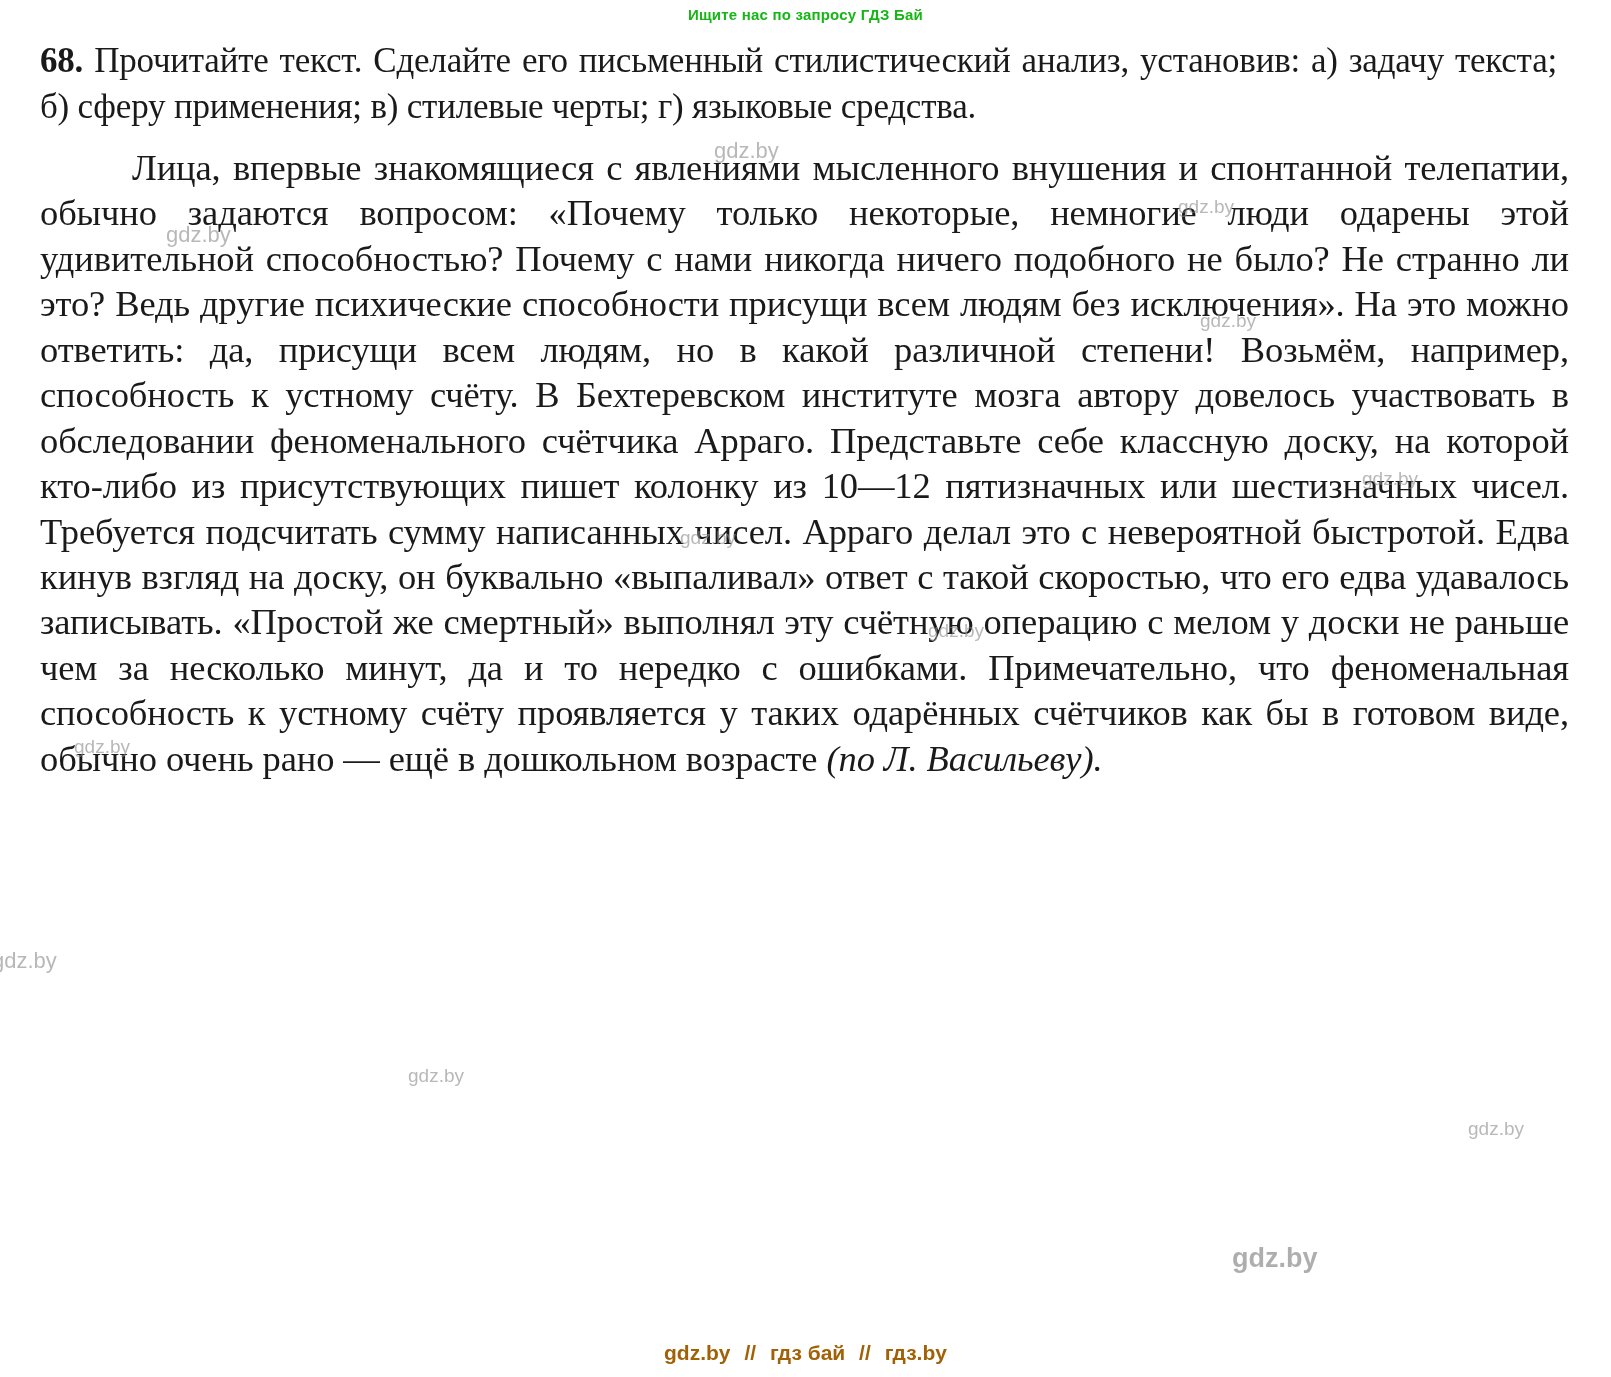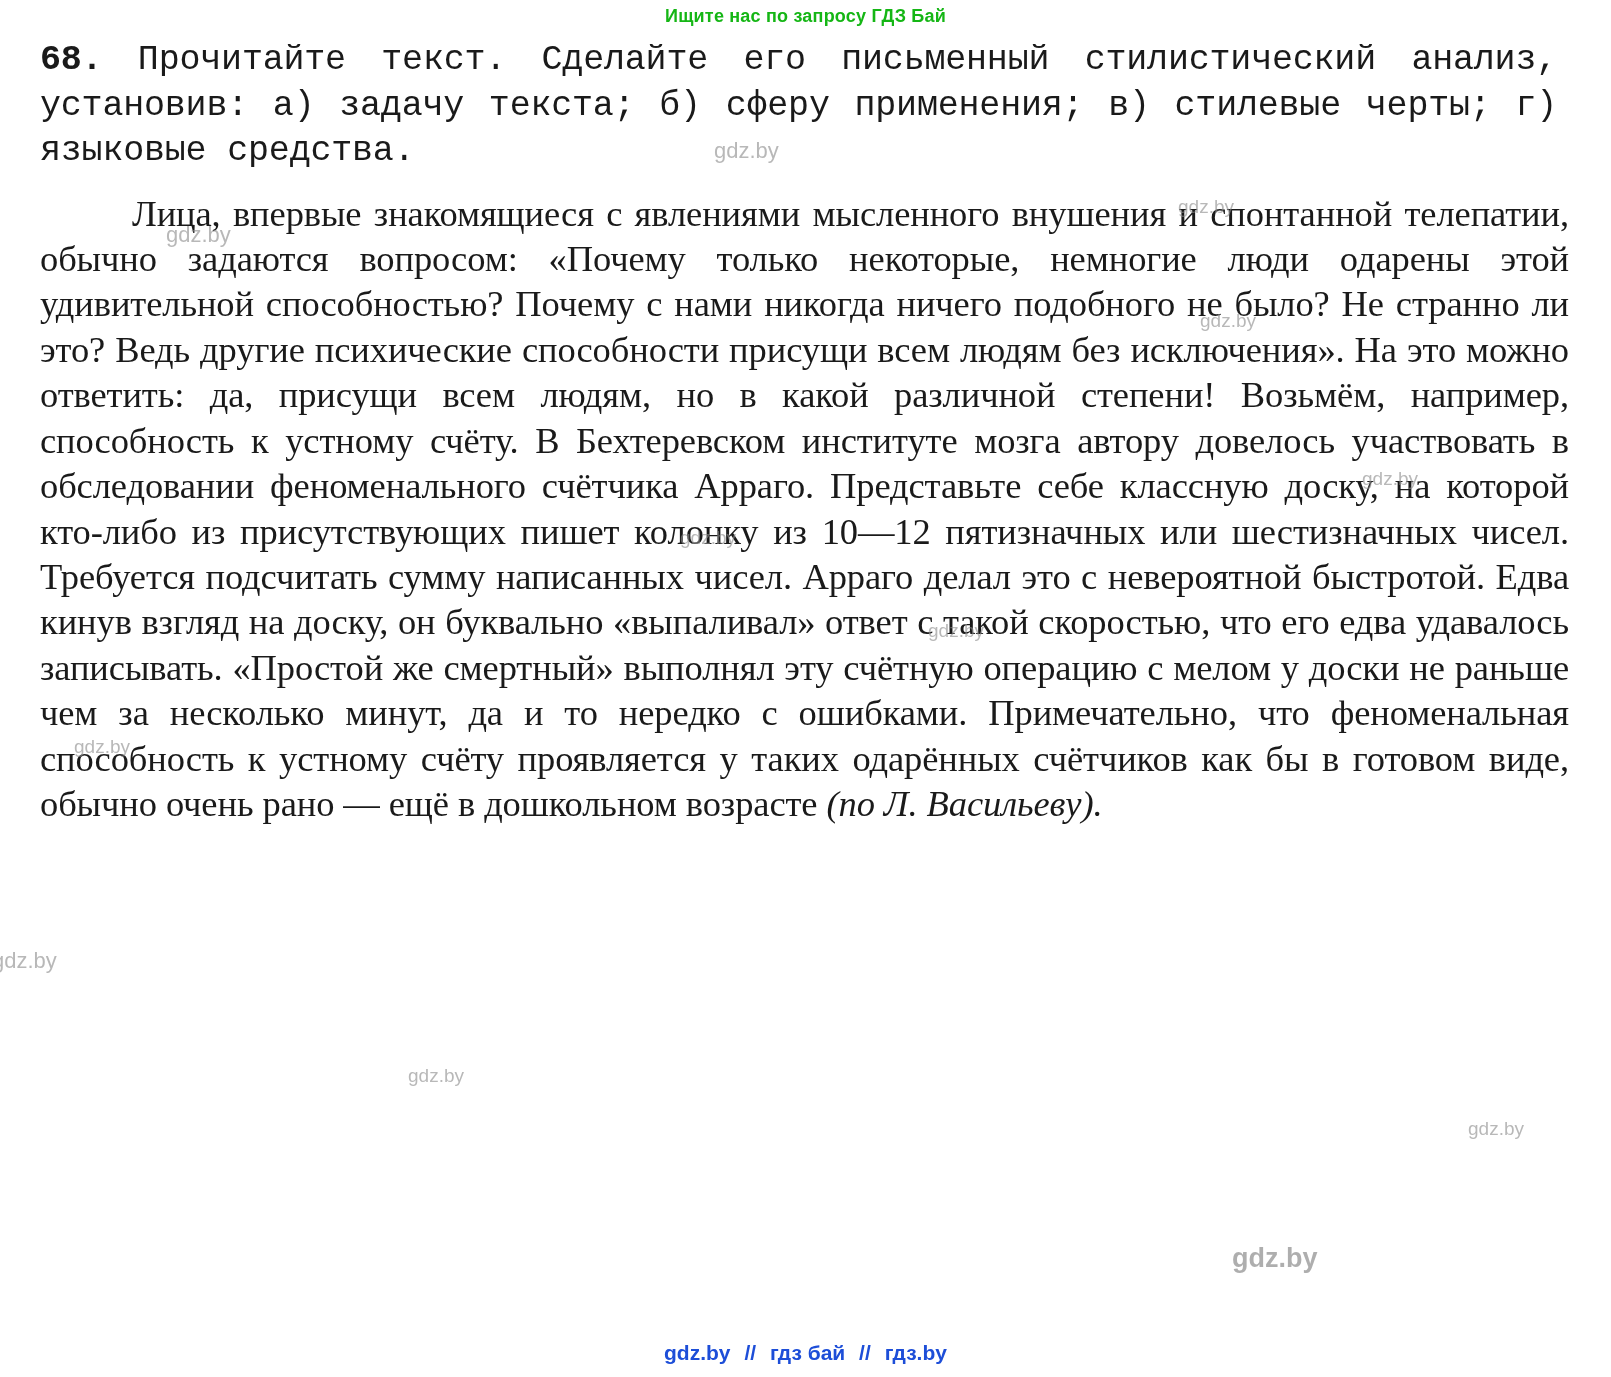--- a/index.html
+++ b/index.html
@@ -18,39 +18,39 @@
 
   
   .top-banner {
     position: absolute;
     top: 0;
     left: 0;
     width: 100%;
     text-align: center;
     font-family: "Liberation Sans", sans-serif;
     font-weight: bold;
-    font-size: 18px;
+    font-size: 15px;
     color: #15b615;
     padding-top: 6px;
     letter-spacing: 0.2px;
   }
 
   
   .page {
     position: absolute;
     top: 38px;
     left: 0;
     width: 1611px;
   }
 
   .exercise {
     margin: 0 54px 0 40px;
     font-size: 35px;
     line-height: 1.30;
-    font-family: Liberation Mono, monospace;
+    font-family: Liberation Serif, serif;
     text-align: justify;
     text-align-last: left;
     letter-spacing: -0.2px;
   }
   .exercise .num {
     font-weight: bold;
   }
 
   .title {
     margin: 26px 0 0 0;
@@ -76,21 +76,21 @@
   
   .footer {
     position: absolute;
     bottom: 12px;
     left: 0;
     width: 100%;
     text-align: center;
     font-family: "Liberation Sans", sans-serif;
     font-weight: bold;
     font-size: 21px;
-    color: #1d4ed8;
+    color: #a16207;
   }
   .footer span { margin: 0 4px; }
 
   
   .wm {
     position: absolute;
     font-family: "Liberation Sans", sans-serif;
     color: #8d8d8d;
     opacity: 0.62;
     white-space: nowrap;

